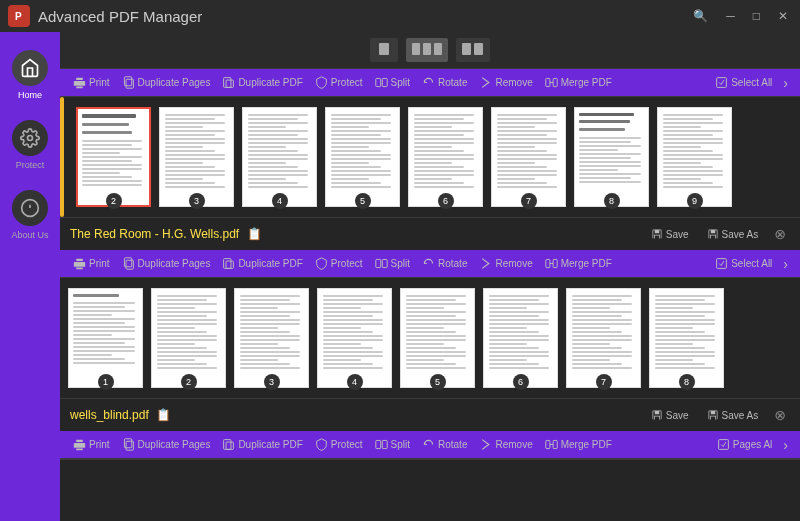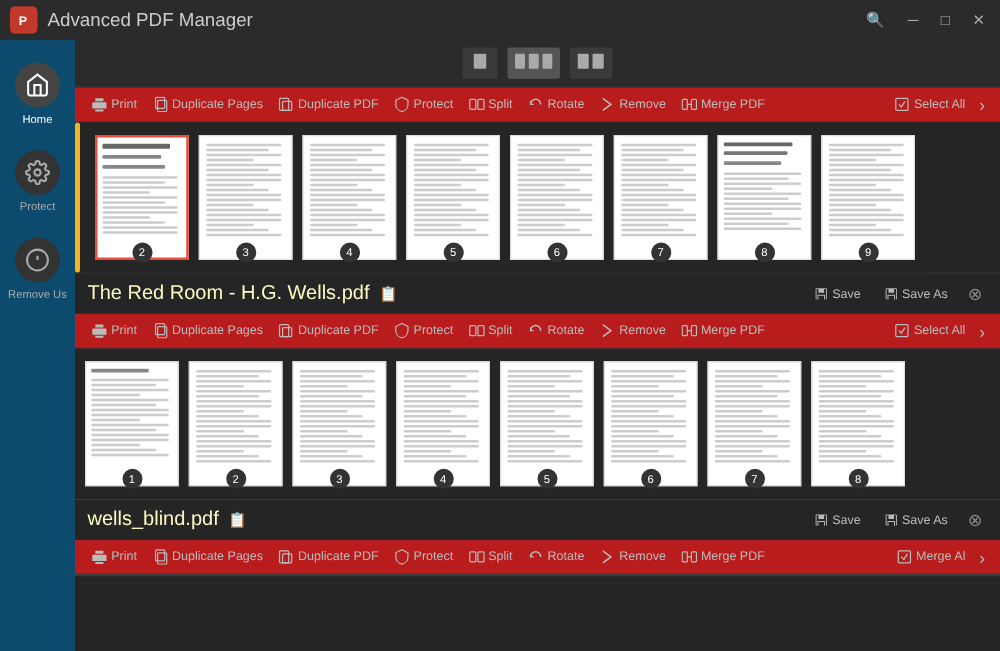--- a/index.html
+++ b/index.html
@@ -60,21 +60,21 @@
     
     .main-layout {
       display: flex;
       flex: 1;
       overflow: hidden;
     }
 
     
     .sidebar {
       width: 60px;
-      background: #0c4a6e;
+      background: #6d28d9;
       display: flex;
       flex-direction: column;
       align-items: center;
       padding-top: 8px;
       flex-shrink: 0;
     }
     .sidebar-item {
       display: flex;
       flex-direction: column;
       align-items: center;
@@ -155,21 +155,21 @@
       border-radius: 4px;
     }
 
     
     .pdf-section {
       border-bottom: 1px solid #3a3a3a;
     }
 
     
     .toolbar {
-      background: #b91c1c;
+      background: #6d28d9;
       display: flex;
       align-items: center;
       padding: 4px 8px;
       gap: 2px;
       flex-wrap: nowrap;
       flex-shrink: 0;
       border-bottom: 1px solid #3a3a3a;
     }
     .toolbar-btn {
       display: flex;
@@ -286,22 +286,22 @@
 
     
     .file-header {
       display: flex;
       align-items: center;
       padding: 6px 10px;
       background: #252526;
       gap: 8px;
     }
     .file-name {
-      font-size: 16px;
-      color: #fef9c3;
+      font-size: 12px;
+      color: #fde047;
       font-weight: 500;
     }
     .file-actions {
       margin-left: auto;
       display: flex;
       align-items: center;
       gap: 6px;
     }
     .file-action-btn {
       display: flex;
@@ -385,21 +385,21 @@
       <span>Protect</span>
     </div>
     <div class="sidebar-item">
       <div class="sidebar-icon-circle">
         <svg width="18" height="18" viewBox="0 0 24 24" fill="none" stroke="#aaa" stroke-width="2">
           <circle cx="12" cy="12" r="10"></circle>
           <line x1="12" y1="8" x2="12" y2="12"></line>
           <line x1="12" y1="16" x2="12.01" y2="16"></line>
         </svg>
       </div>
-      <span>Remove Us</span>
+      <span>About Us</span>
     </div>
   </div>
 
   <div class="content-area">
 
     <div class="top-toolbar-area">
       <button class="view-btn">
         <svg width="16" height="16" viewBox="0 0 16 16" fill="#aaa">
             <rect x="3" y="2" width="10" height="12" rx="1"></rect>
           </svg>
@@ -1071,21 +1071,21 @@
                 <path d="M6 8h4" stroke="#bbb" stroke-width="1.2"></path>
               </svg>
             <span>Merge PDF</span>
           </button>
           <div class="toolbar-sep"></div>
           <button class="toolbar-btn">
             <svg class="icon-svg" viewBox="0 0 16 16">
                 <rect x="2" y="2" width="12" height="12" rx="1" fill="none" stroke="#bbb" stroke-width="1.2"></rect>
                 <path d="M5 8l2.5 2.5L11 5" fill="none" stroke="#bbb" stroke-width="1.2"></path>
               </svg>
-            <span>Merge Al</span>
+            <span>Pages Al</span>
           </button>
           <span class="toolbar-more">›</span>
         </div>
       </div>
 
     </div>
   </div>
 </div>
 
 </body></html>

